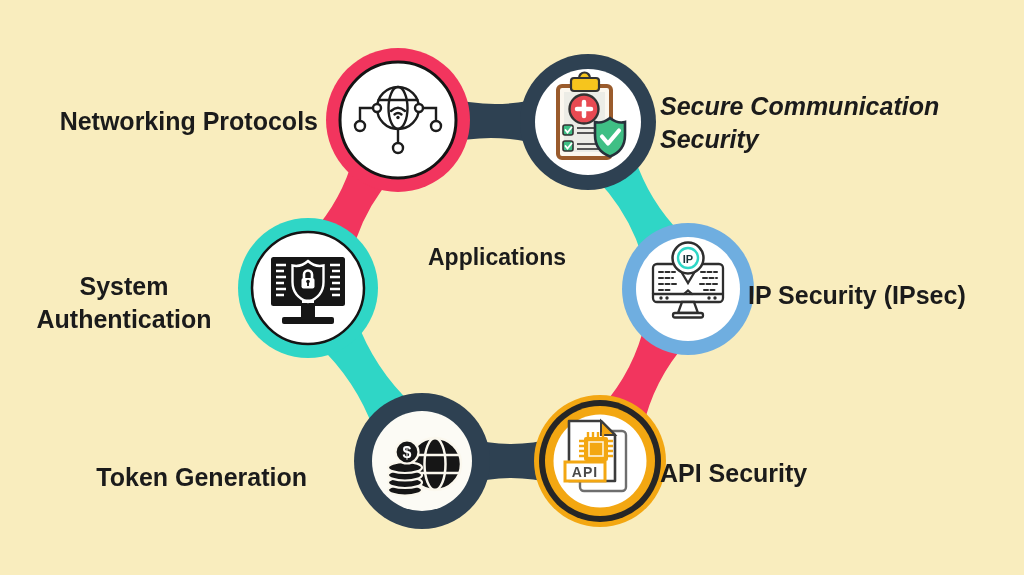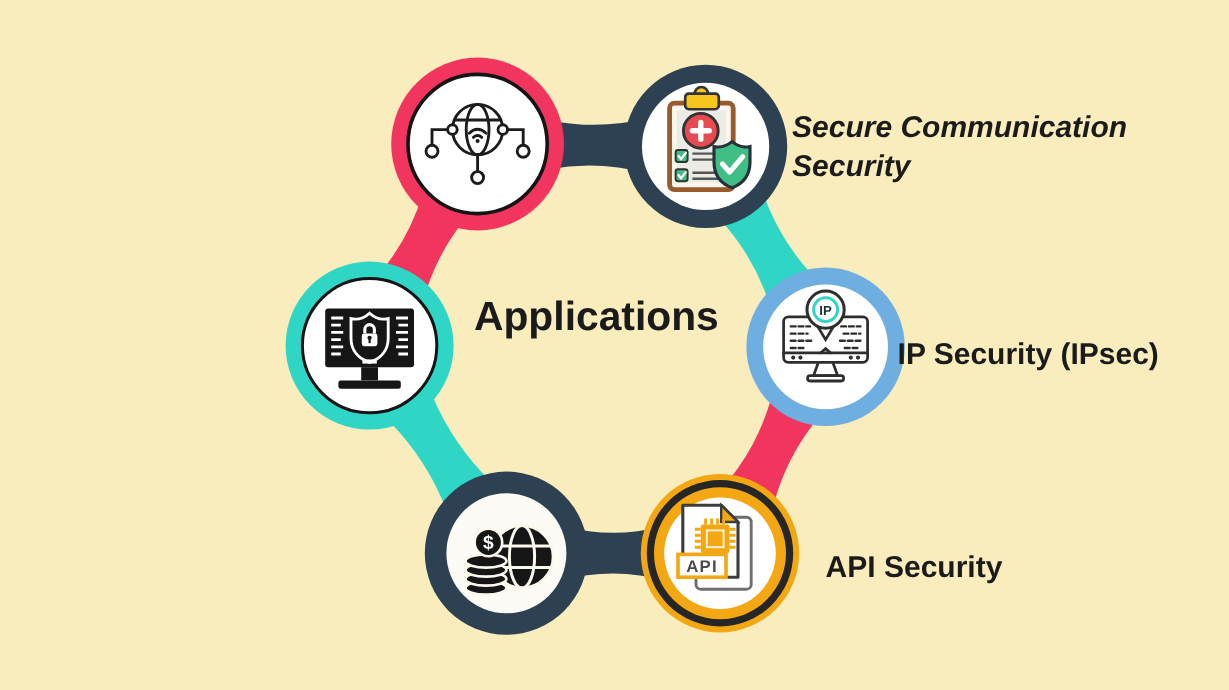--- a/index.html
+++ b/index.html
@@ -8,21 +8,21 @@
     font-family:"Liberation Sans",sans-serif;
   }
   .stage svg{position:absolute;left:0;top:0;}
   .label{
     position:absolute;font-weight:700;color:#1B1B1B;
     font-size:25px;line-height:1.32;white-space:nowrap;
   }
   .label div:empty{display:none;}
   .title{
     position:absolute;font-weight:800;color:#1B1B1B;
-    font-size:34px;line-height:1.26;text-align:center;
+    font-size:23px;line-height:1.26;text-align:center;
   }
 </style>
 </head>
 <body>
 
 <div class="stage">
 
 <svg width="1024" height="575" viewBox="0 0 1024 575">
   <rect x="0" y="0" width="1024" height="575" fill="#F9EDBE"></rect>
 
@@ -164,24 +164,34 @@
       <rect x="-7" y="18" width="14" height="11" fill="#161616"></rect>
       <rect x="-26" y="29" width="52" height="7" rx="2" fill="#161616"></rect>
     </g>
   </g>
 </svg>
 
 <div class="title" style="left:372px;top:243px;width:250px;">
   <div>Applications</div>
 </div>
 
+<div class="label" style="top:105px;right:706px;text-align:right;">
+  <div>Networking Protocols</div>
+</div>
 <div class="label" style="top:90px;left:660px;width:334px;text-align:left;font-style:italic;">
   <div>Secure Communication</div>
       <div>Security</div>
 </div>
 <div class="label" style="top:279px;left:748px;">
   <div>IP Security (IPsec)</div>
 </div>
-<div class="label" style="top:457px;left:688px;">
+<div class="label" style="top:457px;left:660px;">
   <div>API Security</div>
+</div>
+<div class="label" style="top:461px;right:717px;text-align:right;">
+  <div>Token Generation</div>
+</div>
+<div class="label" style="top:270px;left:8px;width:232px;text-align:center;">
+  <div>System</div>
+      <div>Authentication</div>
 </div>
 
 </div>
 
 </body></html>

